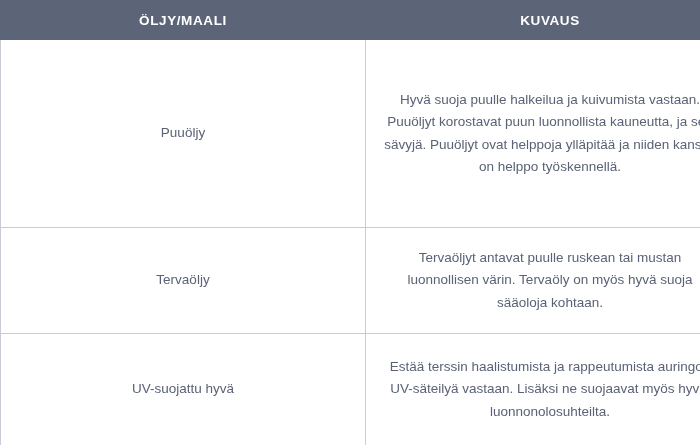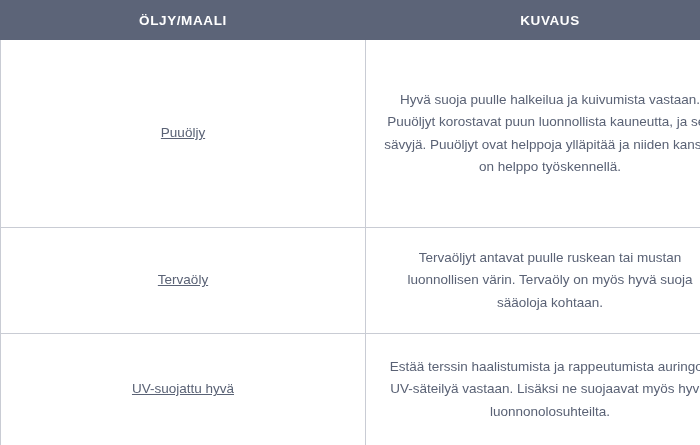--- a/index.html
+++ b/index.html
@@ -42,21 +42,20 @@
     color: #5a6275;
     font-size: 13.5px;
     line-height: 1.65;
     text-align: center;
     vertical-align: middle;
     padding: 14px 16px;
     box-sizing: border-box;
   }
   td.col-name {
     width: 348px;
-    text-decoration: underline;
   }
   td.col-desc {
     width: 352px;
     padding-left: 34px;
     padding-right: 34px;
   }
   th.col-name-head {
     width: 348px;
   }
   th.col-desc-head {
@@ -76,21 +75,21 @@
         <th class="col-name-head">ÖLJY/MAALI</th>
         <th class="col-desc-head">KUVAUS</th>
       </tr>
     </thead>
     <tbody>
       <tr class="row-0">
         <td class="col-name">Puuöljy</td>
         <td class="col-desc">Hyvä suoja puulle halkeilua ja kuivumista vastaan. Puuöljyt korostavat puun luonnollista kauneutta, ja sen sävyjä. Puuöljyt ovat helppoja ylläpitää ja niiden kanssa on helppo työskennellä.</td>
       </tr>
       <tr class="row-1">
-        <td class="col-name">Tervaöly</td>
+        <td class="col-name">Tervaöljy</td>
         <td class="col-desc">Tervaöljyt antavat puulle ruskean tai mustan luonnollisen värin. Tervaöly on myös hyvä suoja sääoloja kohtaan.</td>
       </tr>
       <tr class="row-2">
         <td class="col-name">UV-suojattu hyvä</td>
         <td class="col-desc">Estää terssin haalistumista ja rappeutumista auringon UV-säteilyä vastaan. Lisäksi ne suojaavat myös hyvin luonnonolosuhteilta.</td>
       </tr>
     </tbody>
   </table>
 </div>
 

